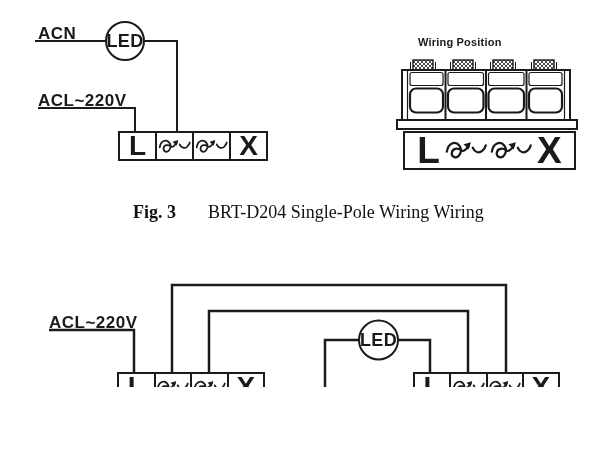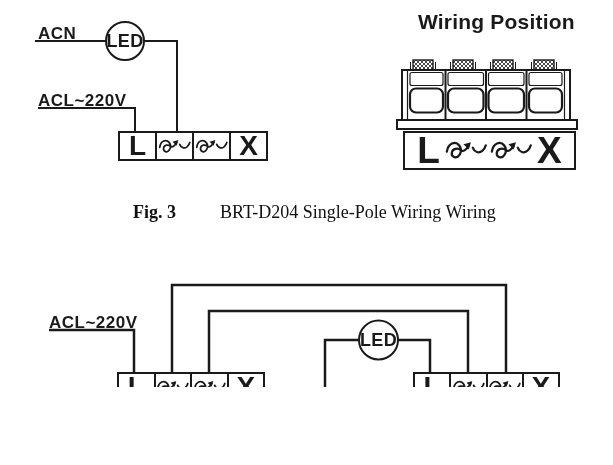--- a/index.html
+++ b/index.html
@@ -56,28 +56,28 @@
   }
   .wp-box .lt{
     font-weight:700;font-size:37px;line-height:0.85;
   }
   .wp-box .lt.first{margin-right:3px;}
   .wp-box .lt.last{margin-left:3px;}
   .swirl-lg{width:44px;height:27px;display:block;}
   
   .caption{
     position:absolute;left:133px;top:202px;
-    display:flex;gap:44px;
+    display:flex;gap:32px;
     font-family:"Liberation Serif", serif;
     font-size:18px;color:#111;white-space:nowrap;
   }
   .caption .fig{font-weight:700;}
   .title-label{
-    position:absolute;left:418px;top:10px;
-    font-weight:700;font-size:21px;letter-spacing:0.2px;
+    position:absolute;left:418px;top:36px;
+    font-weight:700;font-size:11px;letter-spacing:0.2px;
     white-space:nowrap;
   }
   .hidden-defs{position:absolute;width:0;height:0;overflow:hidden;}
 </style>
 </head>
 <body>
 
 <svg class="hidden-defs" aria-hidden="true">
   <defs>
     <g id="swirl-glyph" fill="none" stroke="#1a1a1a" stroke-width="2" stroke-linecap="round">

